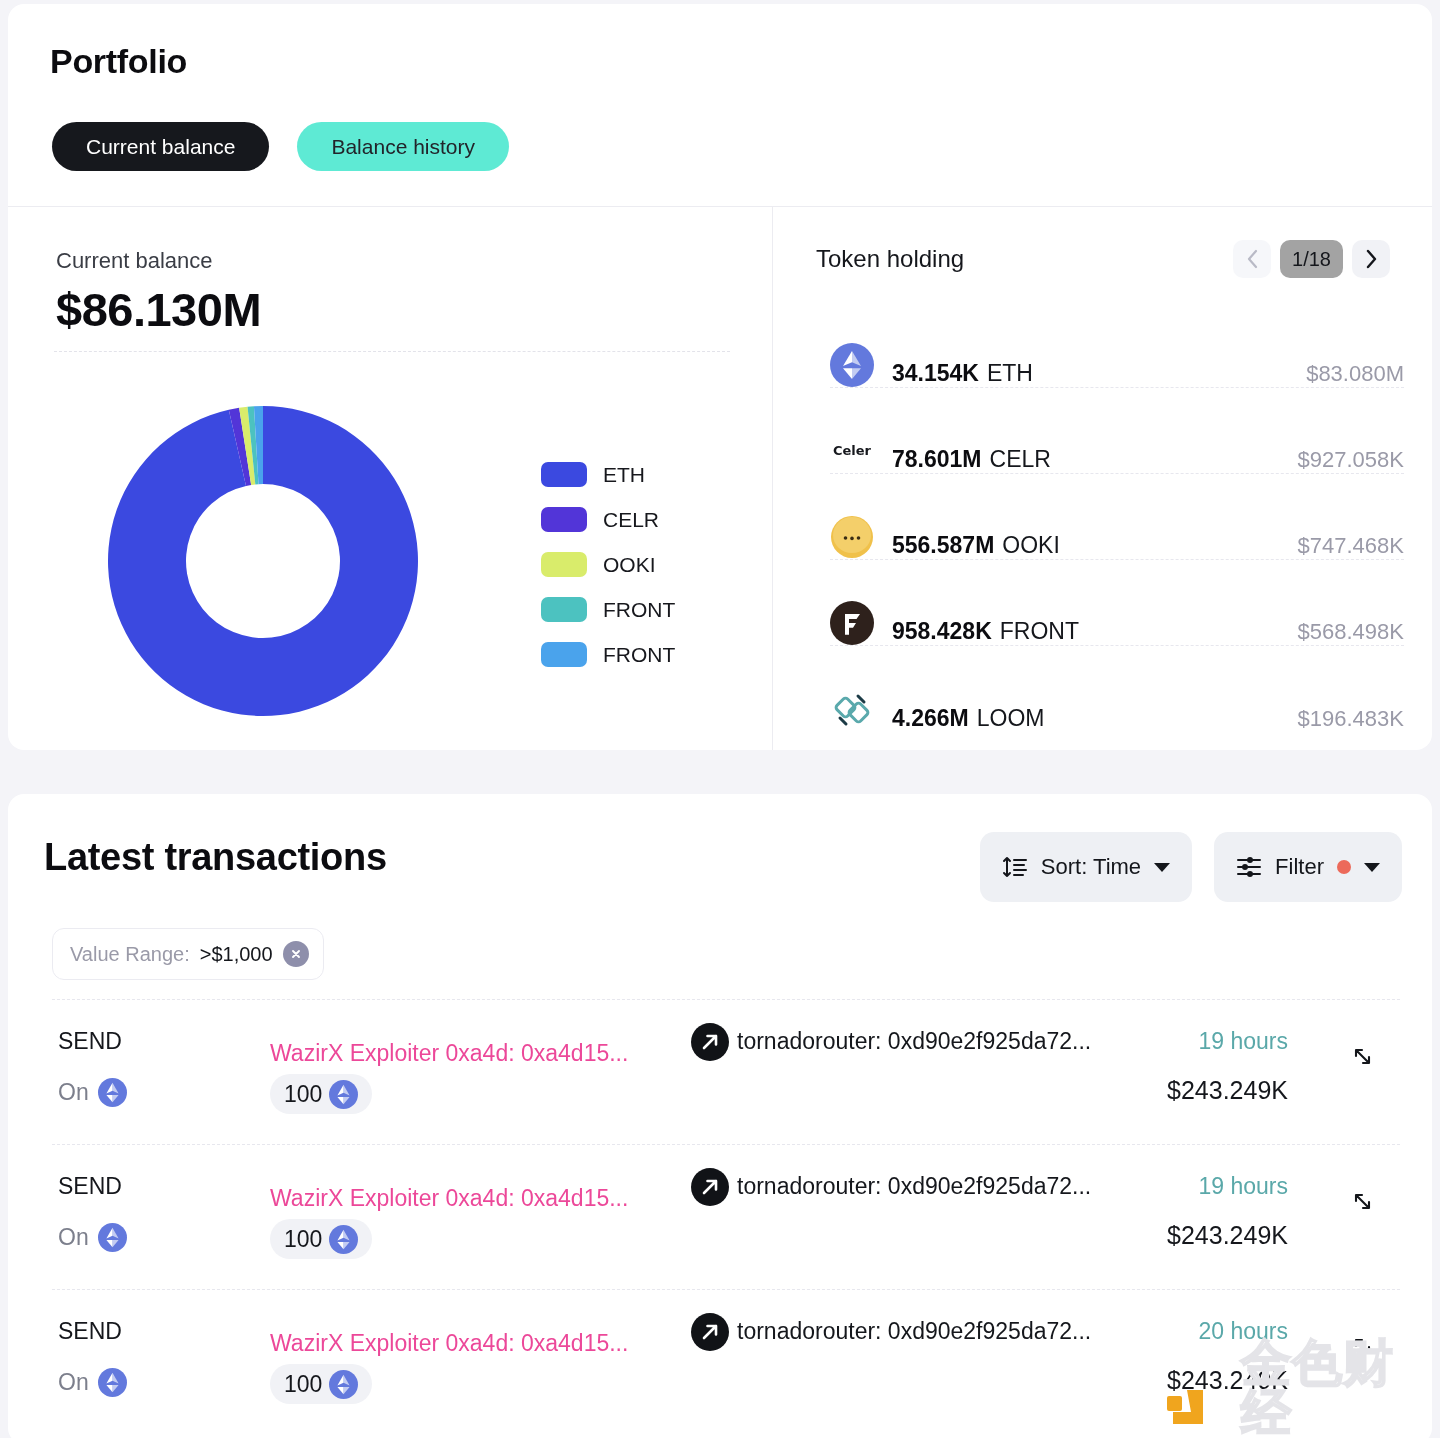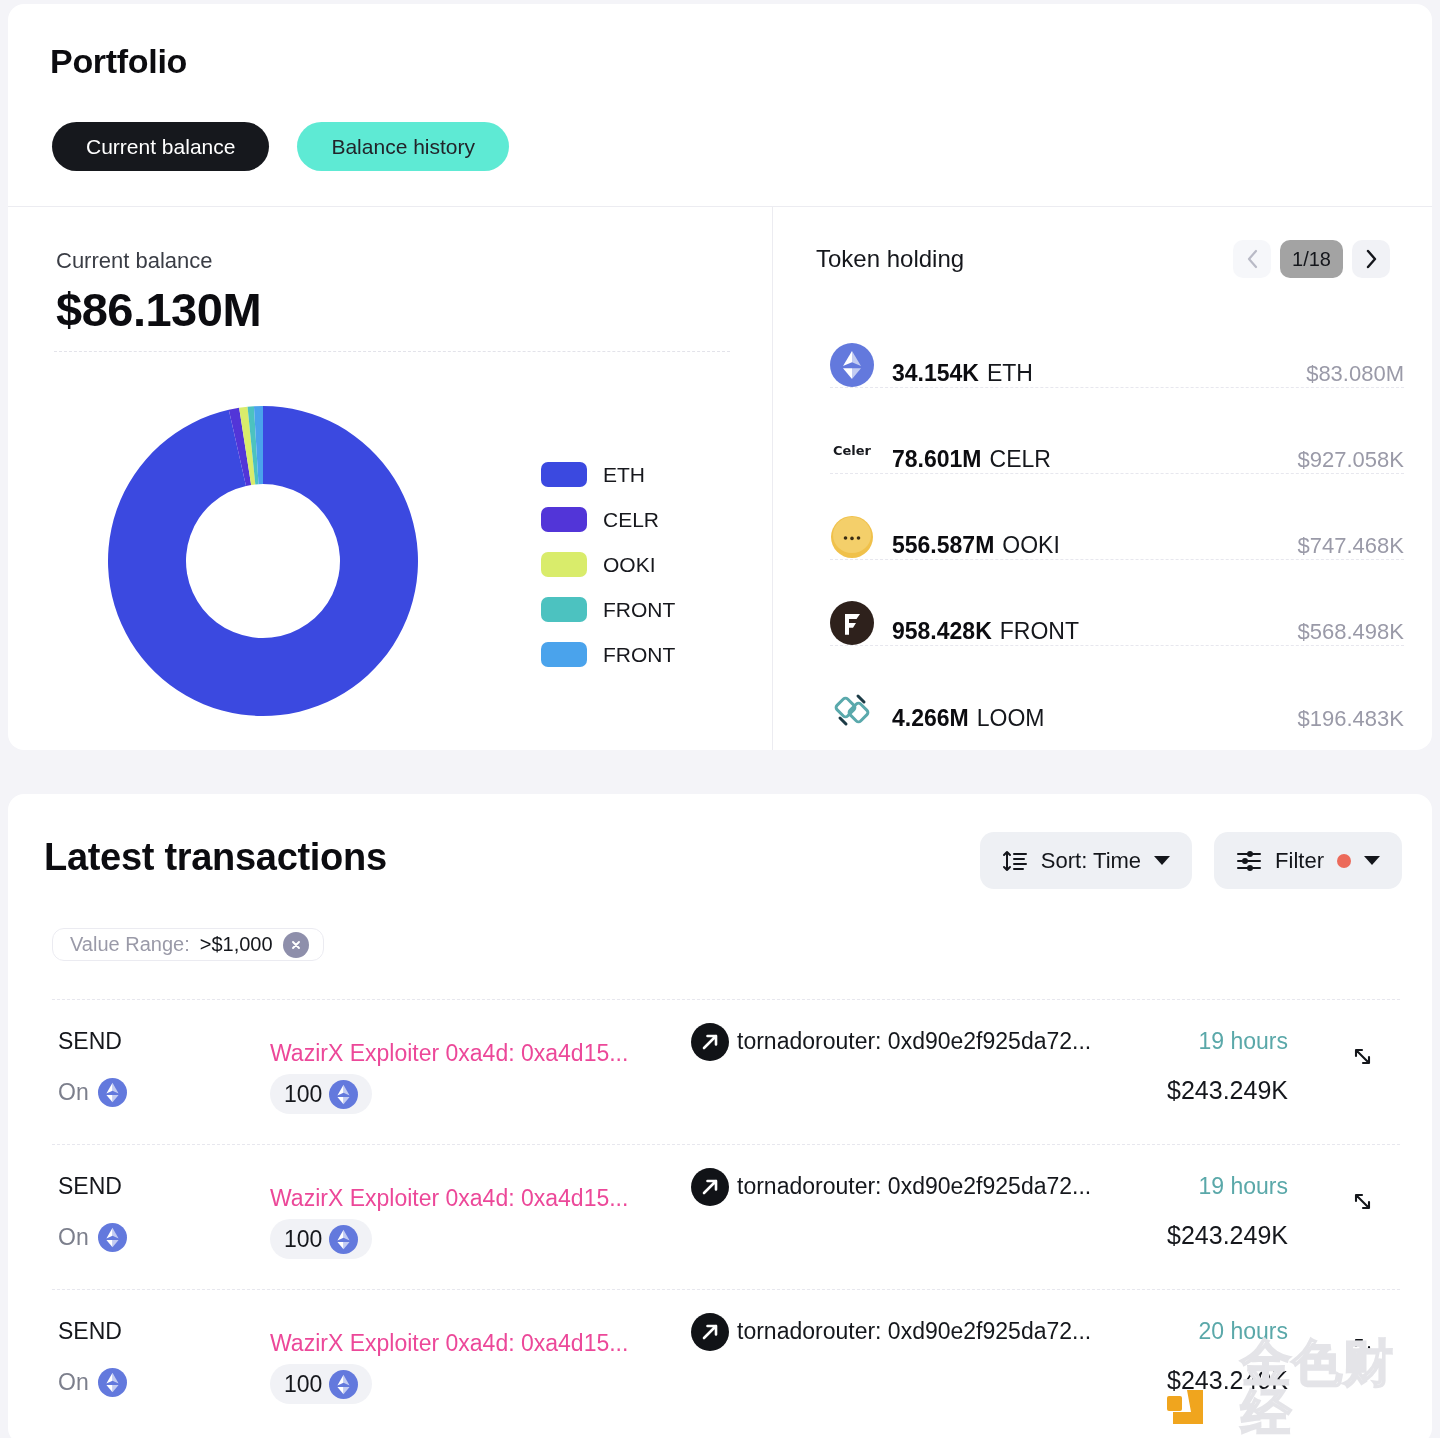--- a/index.html
+++ b/index.html
@@ -90,29 +90,29 @@
   .tx-card {
     position: absolute; left: 8px; top: 794px; width: 1424px; height: 650px;
     background: #ffffff; border-radius: 16px; overflow: hidden;
   }
   .tx-title {
     position: absolute; left: 36px; top: 42px; font-size: 38px; font-weight: 700;
     color: #0c0c10; letter-spacing: -0.3px;
   }
   .tx-controls { position: absolute; right: 30px; top: 38px; display: flex; gap: 22px; }
   .ctrl-btn {
-    height: 57px; border: none; border-radius: 14px; background: #eef0f4;
+    height: 70px; border: none; border-radius: 14px; background: #eef0f4;
     display: flex; align-items: center; gap: 13px; padding: 0 22px; cursor: pointer;
     font-family: "Liberation Sans", sans-serif; font-size: 22px; color: #14161b;
   }
   .caret { width: 0; height: 0; border-left: 8px solid transparent; border-right: 8px solid transparent; border-top: 9px solid #14161b; }
   .red-dot { width: 14px; height: 14px; border-radius: 50%; background: #ec6a5a; }
 
   .chip {
-    position: absolute; left: 44px; top: 134px; height: 33px;
+    position: absolute; left: 44px; top: 134px; height: 52px;
     border: 1px solid #ebebf1; border-radius: 12px; background: #fff;
     display: flex; align-items: center; gap: 10px; padding: 0 14px 0 17px; cursor: pointer;
   }
   .chip-key { font-size: 20px; color: #9a9aa8; }
   .chip-val { font-size: 20px; color: #14161b; }
   .chip-x {
     width: 26px; height: 26px; border-radius: 50%; background: #8e8fab;
     display: flex; align-items: center; justify-content: center;
   }
 

